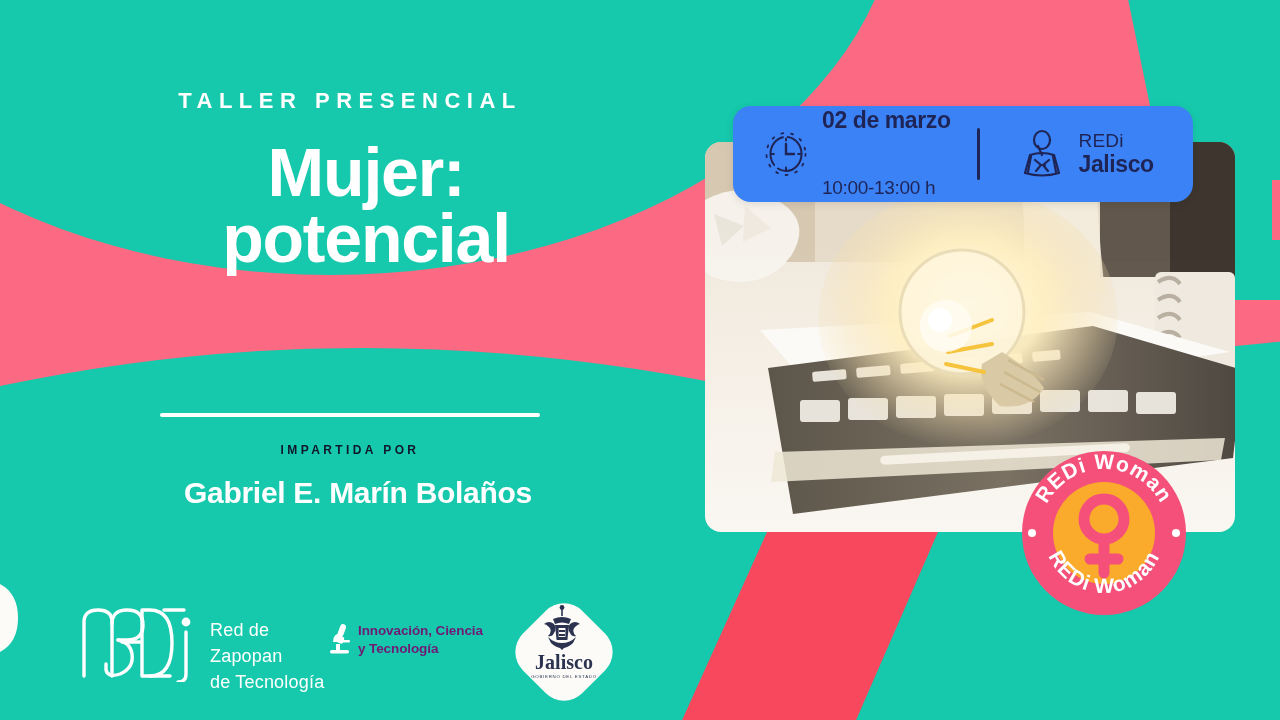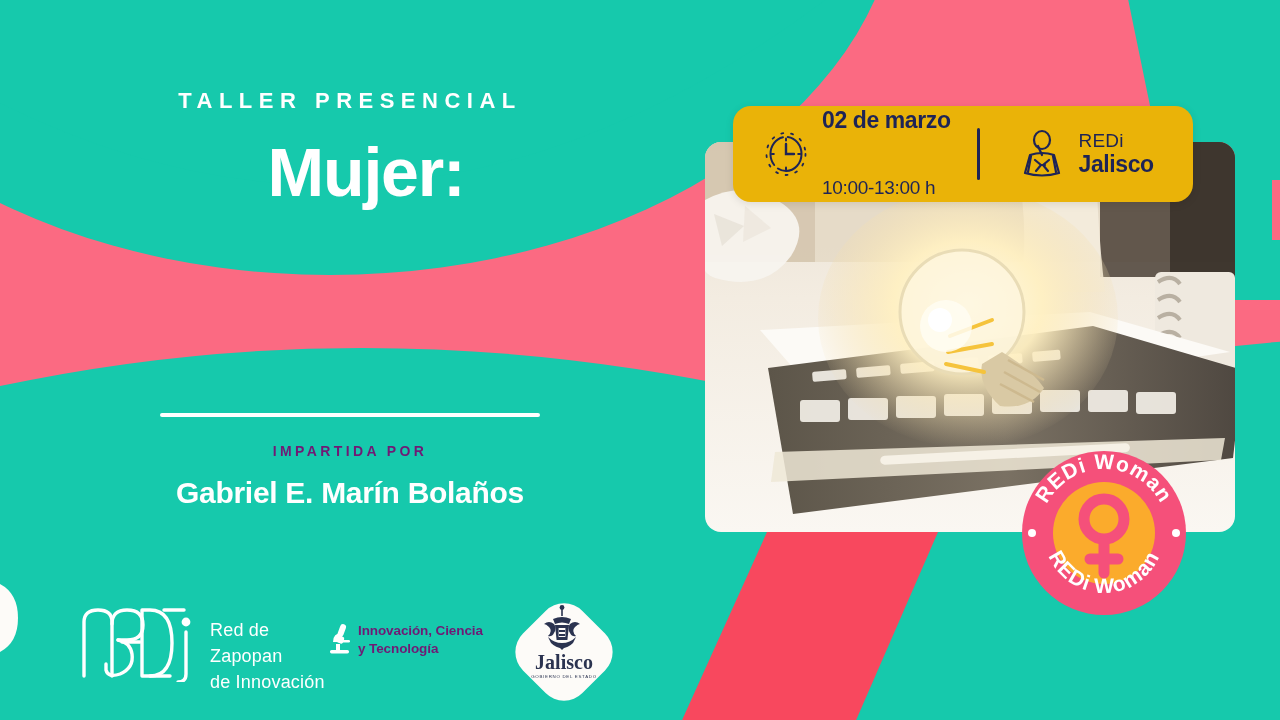--- a/index.html
+++ b/index.html
@@ -32,31 +32,31 @@
   .title .l1 { display:block; }
   .title .l2 { display:block; }
   .title .l3 { display:block; position:relative; }
   .title-underline {
     position:absolute; left:50%; transform:translateX(-50%);
     top:413px; width:380px; height:4px; background:#ffffff;
     border-radius:2px; z-index:5;
   }
   .by-label {
     position:absolute; left:0; top:443px; width:700px;
-    font-size:14px; font-weight:bold; color:#701a75; letter-spacing:3.4px;
+    font-size:12px; font-weight:bold; color:#0f172a; letter-spacing:3.4px;
   }
   .by-name {
-    position:absolute; left:0; top:476px; width:700px;
+    position:absolute; left:8px; top:476px; width:700px;
     font-size:30px; font-weight:bold; color:#ffffff; letter-spacing:-0.3px;
   }
 
   
   .info-card {
     position:absolute; left:733px; top:106px; width:460px; height:96px;
-    background:#eab308; border-radius:18px; z-index:6;
+    background:#3b82f6; border-radius:18px; z-index:6;
     display:flex; align-items:center;
     box-shadow:0 2px 9px rgba(0,0,0,.10);
   }
   .info-block { display:flex; align-items:center; }
   .info-block.date { padding-left:30px; }
   .info-block.place { padding-left:38px; }
   .card-divider { width:3px; height:52px; background:#1E2456; border-radius:2px; margin-left:26px; }
   .info-text { margin-left:13px; color:#1E2456; }
   .info-strong { font-size:23px; font-weight:bold; letter-spacing:-0.4px; line-height:1.12; }
   .info-sub { font-size:19px; font-weight:normal; letter-spacing:-0.3px; line-height:1.2;margin-top:44px; }
@@ -215,20 +215,21 @@
 
       <rect x="1272" y="180" width="10" height="60" fill="#FB6A82"></rect>
     </g>
   </svg>
 
   <div class="left-col">
     <div class="kicker">TALLER PRESENCIAL</div>
 
     <div class="title">
       <span class="l1">Mujer:</span>
+      <span class="l3">potencial</span>
     </div>
     <div class="title-underline"></div>
 
     <div class="by-label">IMPARTIDA POR</div>
     <div class="by-name">Gabriel E. Marín Bolaños</div>
   </div>
 
   <div class="photo" style="background:transparent;"></div>
 
   <div class="info-card">
@@ -306,21 +307,21 @@
         <path d="M72 8 q 22 0 22 33 q 0 33 -22 33 L64 74 L64 8 Z"></path>
         <path d="M86 8 L106 8"></path>
         <path d="M72 74 L92 74"></path>
         <path d="M108 30 L108 72 q 0 8 -8 8"></path>
       </g>
       <circle cx="108" cy="20" r="4.4" fill="#ffffff"></circle>
     </svg>
     <div class="logo-redi-text">
       <div>Red de</div>
       <div>Zapopan</div>
-      <div>de Innovación</div>
+      <div>de Tecnología</div>
     </div>
 
     <svg class="logo-ict" width="26" height="34" viewBox="0 0 26 34">
       <g fill="#ffffff">
         <rect x="12" y="2" width="6" height="13" rx="3" transform="rotate(20 15 8)"></rect>
         <rect x="10" y="14" width="7" height="7" rx="2" transform="rotate(20 13 17)"></rect>
         <path d="M6 20 q 0 -9 9 -9 l 0 4 q -5 0 -5 5 z"></path>
         <rect x="9" y="22" width="4" height="6"></rect>
         <rect x="3" y="28" width="19" height="3.4" rx="1.6"></rect>
         <rect x="14" y="18" width="9" height="2.6" rx="1.3"></rect>

